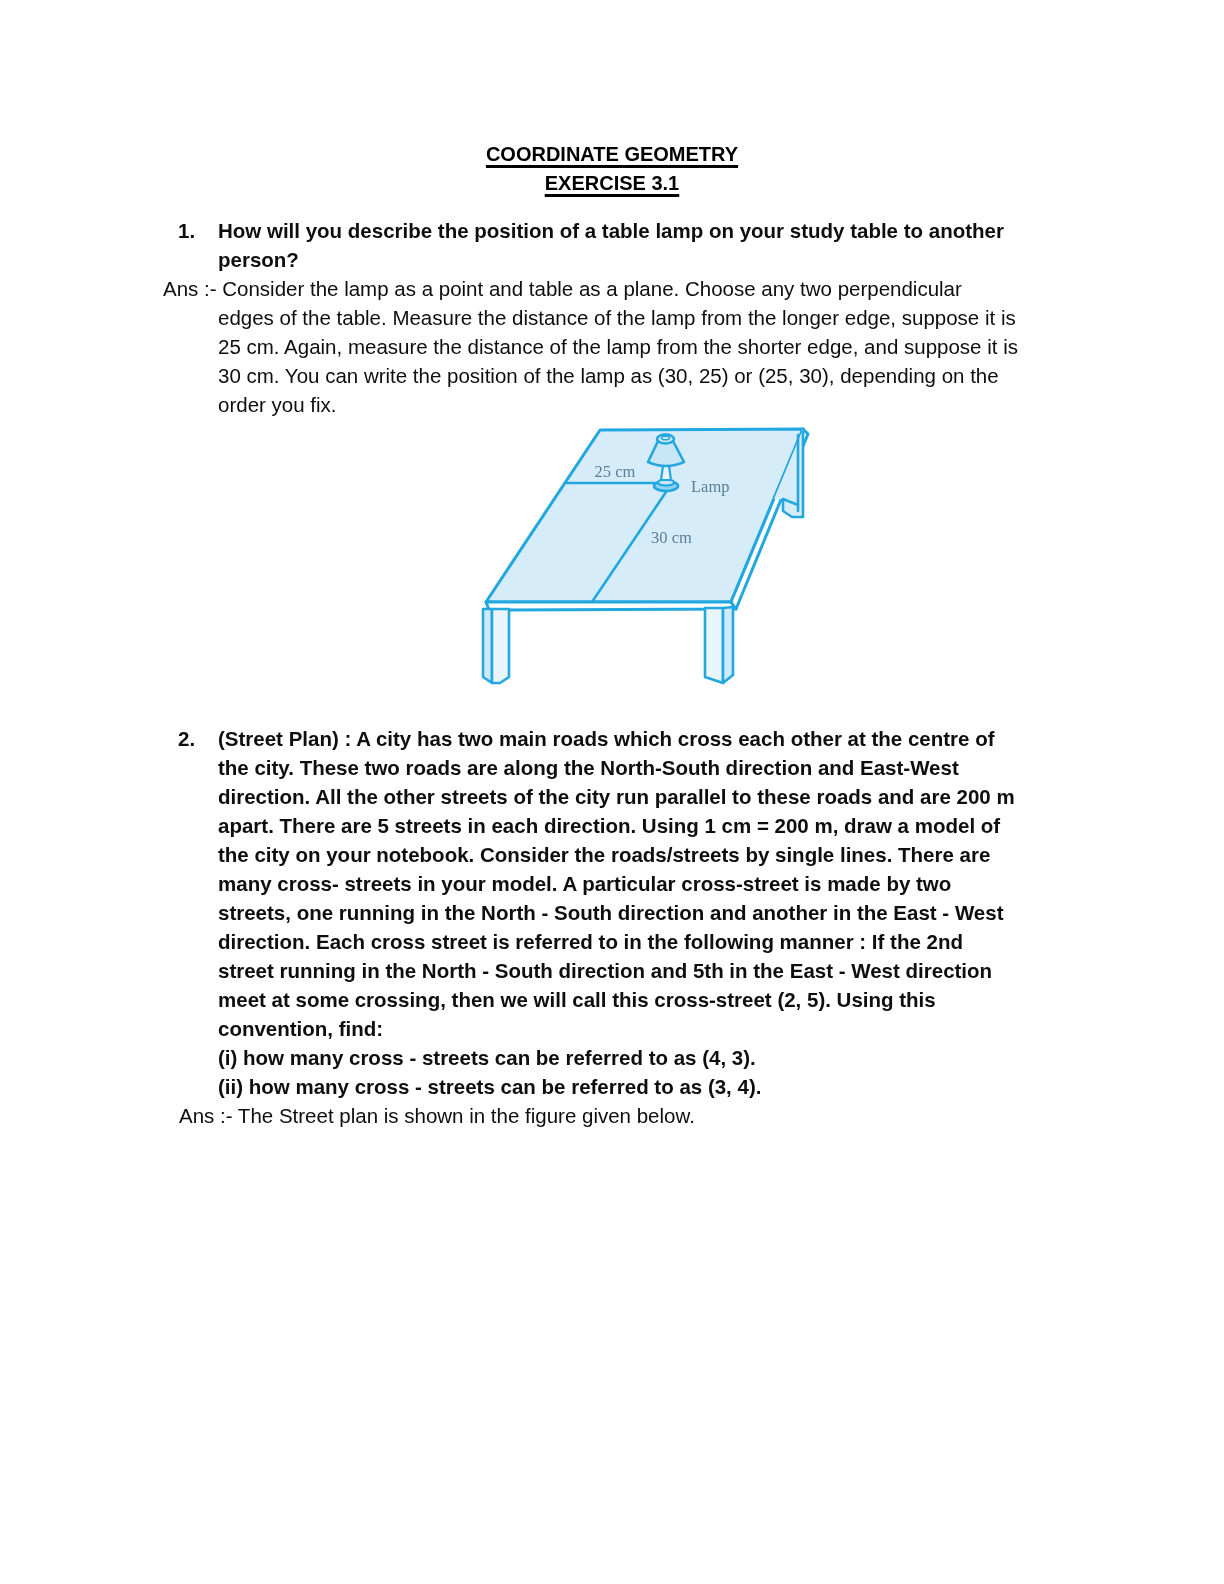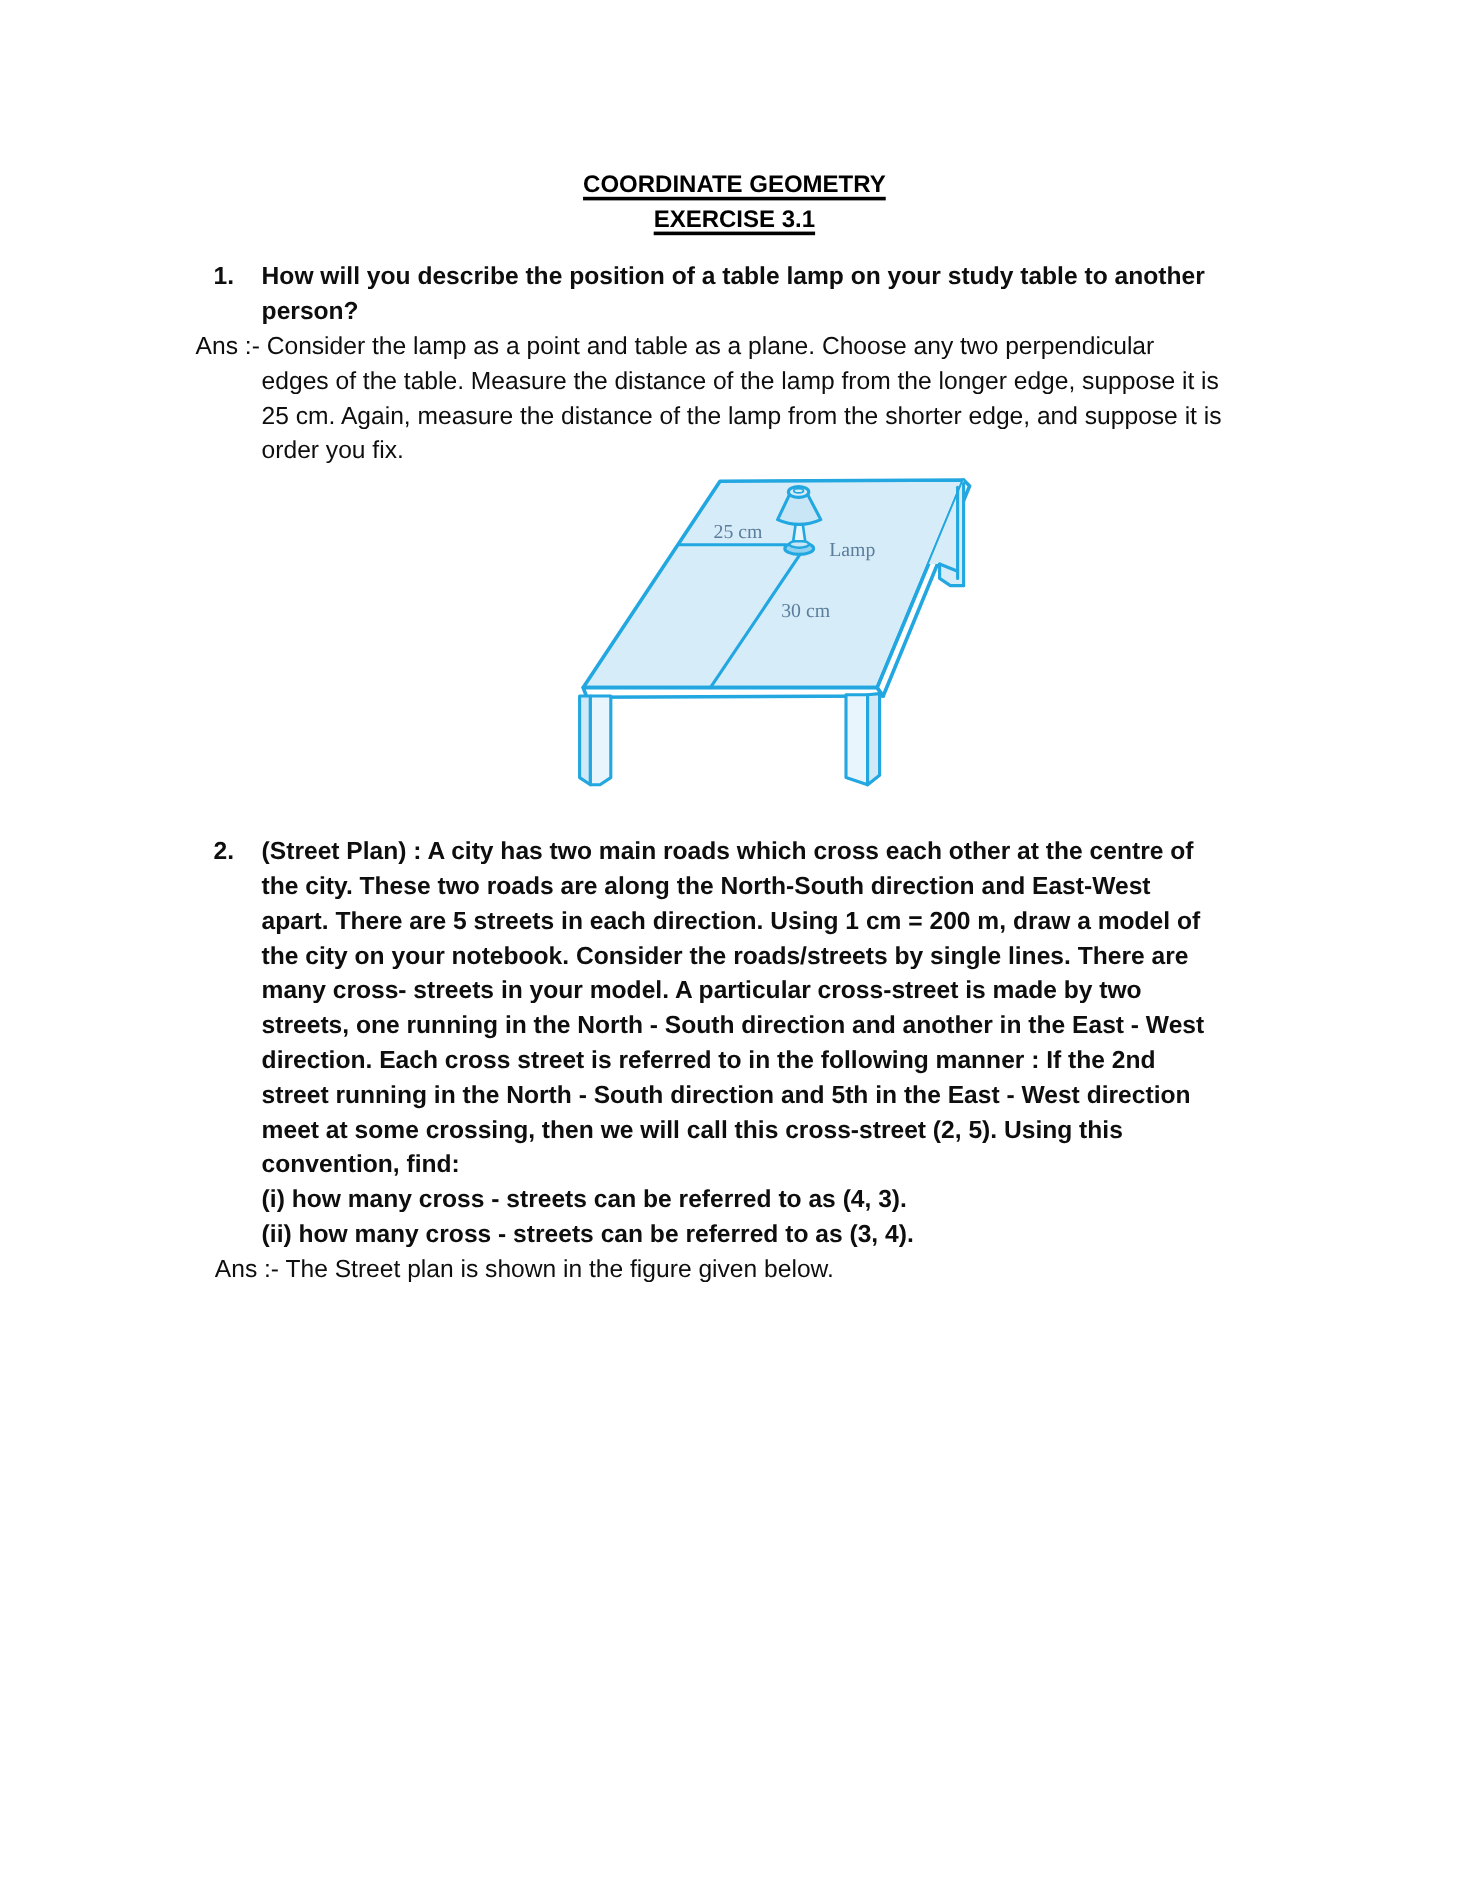--- a/index.html
+++ b/index.html
@@ -43,20 +43,21 @@
   <div class="qblock q1">
     <span class="qnum">1.</span>
     <div class="line">How will you describe the position of a table lamp on your study table to another</div>
     <div class="line">person?</div>
   </div>
 
   <div class="ans">
     <div class="line">Ans :- Consider the lamp as a point and table as a plane. Choose any two perpendicular</div>
     <div class="line ind">edges of the table. Measure the distance of the lamp from the longer edge, suppose it is</div>
     <div class="line ind">25 cm. Again, measure the distance of the lamp from the shorter edge, and suppose it is</div>
+    <div class="line ind">30 cm. You can write the position of the lamp as (30, 25) or (25, 30), depending on the</div>
     <div class="line ind">order you fix.</div>
   </div>
 
   <div class="figurewrap">
     <svg width="380" height="275" viewBox="0 0 380 275">
 
       <g stroke="#22a7e0" stroke-width="3" stroke-linejoin="round" stroke-linecap="round">
         <polygon points="145,14 348,13 276,186 31,186" fill="#d7ecf9"></polygon>
 
         <polygon points="31,186 276,186 281,193 34,194" fill="#ffffff"></polygon>
@@ -101,20 +102,21 @@
         <text x="236" y="76">Lamp</text>
         <text x="196" y="127">30 cm</text>
       </g>
     </svg>
   </div>
 
   <div class="qblock q2">
     <span class="qnum">2.</span>
     <div class="line">(Street Plan) : A city has two main roads which cross each other at the centre of</div>
     <div class="line">the city. These two roads are along the North-South direction and East-West</div>
+    <div class="line">direction. All the other streets of the city run parallel to these roads and are 200 m</div>
     <div class="line">apart. There are 5 streets in each direction. Using 1 cm = 200 m, draw a model of</div>
     <div class="line">the city on your notebook. Consider the roads/streets by single lines. There are</div>
     <div class="line">many cross- streets in your model. A particular cross-street is made by two</div>
     <div class="line">streets, one running in the North - South direction and another in the East - West</div>
     <div class="line">direction. Each cross street is referred to in the following manner : If the 2nd</div>
     <div class="line">street running in the North - South direction and 5th in the East - West direction</div>
     <div class="line">meet at some crossing, then we will call this cross-street (2, 5). Using this</div>
     <div class="line">convention, find:</div>
     <div class="line">(i) how many cross - streets can be referred to as (4, 3).</div>
     <div class="line">(ii) how many cross - streets can be referred to as (3, 4).</div>

